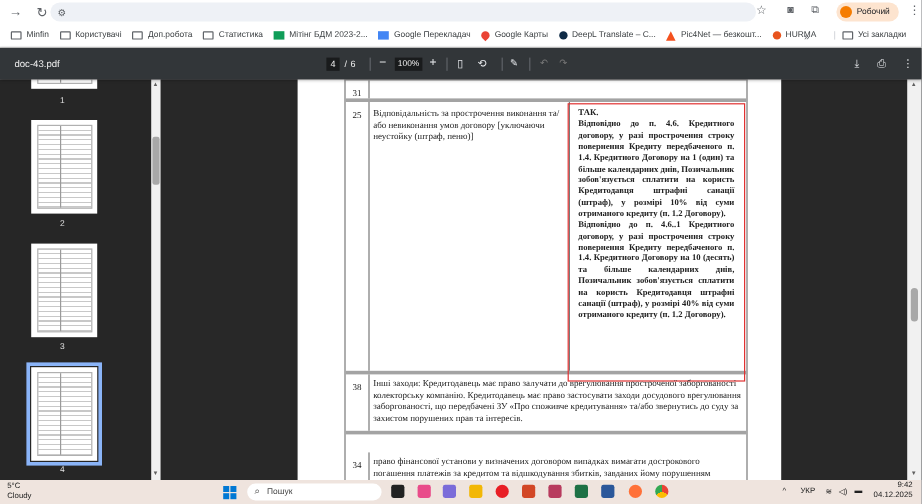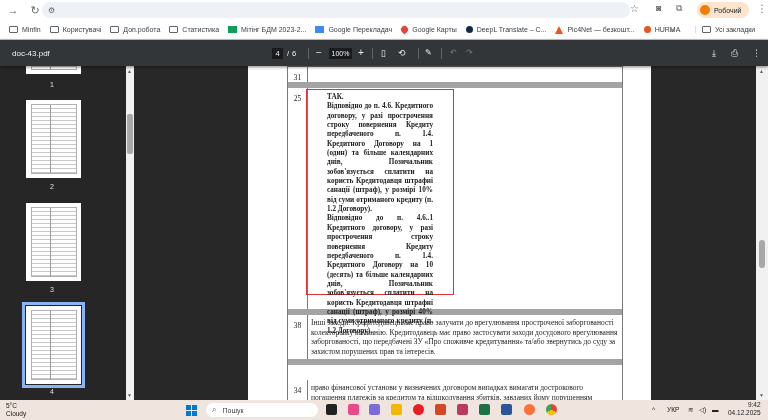--- a/index.html
+++ b/index.html
@@ -48,28 +48,28 @@
   .thumb-num { position: absolute; left: 50px; font-size: 7px; color: #e0e0e0; }
   .thumb.selected { outline: 3px solid #8ab4f8; outline-offset: 1px; }
   .side-scroll { position: absolute; left: 126px; top: 0; width: 8px; height: 334px; background: #f1f1f1; }
   .side-scroll .thumb-bar { position: absolute; left: 1px; top: 48px; width: 6px; height: 40px; background: #a8a8a8; border-radius: 2px; }
   .side-scroll .arrow-up, .side-scroll .arrow-dn { position: absolute; left: 1px; font-size: 5px; color: #606060; }
 
   
   .doc-area { position: absolute; left: 134px; top: 66px; width: 634px; height: 334px; background: #282828; overflow: hidden; }
   .page { position: absolute; left: 114px; top: -6px; width: 403px; height: 360px; background: #ffffff; }
   .tbl { position: absolute; left: 39px; top: 0; width: 336px; border-left: 1px solid #7a7a7a; border-right: 1px solid #7a7a7a; font-family: "Liberation Serif", serif; color: #222; }
-  .row { position: relative; border-bottom: 6px solid #a3a3a3; display: flex; }
+  .row { position: relative; border-bottom: 3px solid #a3a3a3; display: flex; justify-content: space-between; }
   .cell-num { width: 20px; font-size: 7.5px; text-align: center; padding-top: 6px; border-right: 1px solid #7a7a7a; flex-shrink: 0; }
   .cell-text { font-size: 7.5px; line-height: 9.5px; padding: 3px 3px; }
   .row-31 .cell-text { width: 316px; text-align: center; padding-top: 6px; height: 22px; }
   .row-32 { height: 227px; }
   .row-32 .cell-left { width: 168px; border-right: 1px solid #7a7a7a; padding-top: 5px; }
   .row-32 .cell-right { width: 148px; position: relative; }
-  .highlight { position: absolute; left: -2px; top: 1px; width: 148px; height: 206px; border: 1.5px solid #e03131; padding: 3px 20px; font-weight: bold; font-size: 7.2px; line-height: 9.35px; text-align: justify; }
+  .highlight { position: absolute; left: -2px; top: 1px; width: 148px; height: 232px; border: 1.5px solid #e03131; padding: 3px 8px; font-weight: bold; font-size: 7.2px; line-height: 9.35px; text-align: justify; }
   .row-33 { height: 50px; }
   .row-34 { height: 52px; margin-top: 15px; }
   .row-33 .cell-text, .row-34 .cell-text, .row-35 .cell-text { width: 316px; padding-top: 3px; line-height: 9.5px; }
 
   .doc-scroll { position: absolute; left: 756px; top: 66px; width: 12px; height: 334px; background: #f1f1f1; }
   .doc-scroll .bar { position: absolute; left: 3px; top: 174px; width: 6px; height: 28px; background: #a8a8a8; border-radius: 3px; }
   .doc-scroll .au, .doc-scroll .ad { position: absolute; left: 3px; font-size: 5px; color: #606060; }
 
   
   .taskbar { position: absolute; left: 0; top: 400px; width: 768px; height: 20px; background: #efe4de; display: flex; align-items: center; }
@@ -196,20 +196,21 @@
 </div>
 
 <div class="doc-area">
   <div class="page">
     <div class="tbl">
       <div class="row row-31" style="margin-top:6px;border-top:1px solid #7a7a7a">
         <div class="cell-num">31</div>
       </div>
       <div class="row row-32">
         <div class="cell-num">25</div>
+        <div class="cell-text cell-left">Відповідальність за прострочення виконання та/або невиконання умов договору [уключаючи неустойку (штраф, пеню)]</div>
         <div class="cell-right">
           <div class="highlight">
             <div>ТАК.</div>
             <div>Відповідно до п. 4.6. Кредитного договору, у разі прострочення строку повернення Кредиту передбаченого п. 1.4. Кредитного Договору на 1 (один) та більше календарних днів, Позичальник зобов'язується сплатити на користь Кредитодавця штрафні санації (штраф), у розмірі 10% від суми отриманого кредиту (п. 1.2 Договору).</div>
             <div>Відповідно до п. 4.6..1 Кредитного договору, у разі прострочення строку повернення Кредиту передбаченого п. 1.4. Кредитного Договору на 10 (десять) та більше календарних днів, Позичальник зобов'язується сплатити на користь Кредитодавця штрафні санації (штраф), у розмірі 40% від суми отриманого кредиту (п. 1.2 Договору).</div>
           </div>
         </div>
       </div>
       <div class="row row-33">
         <div class="cell-num">38</div>

